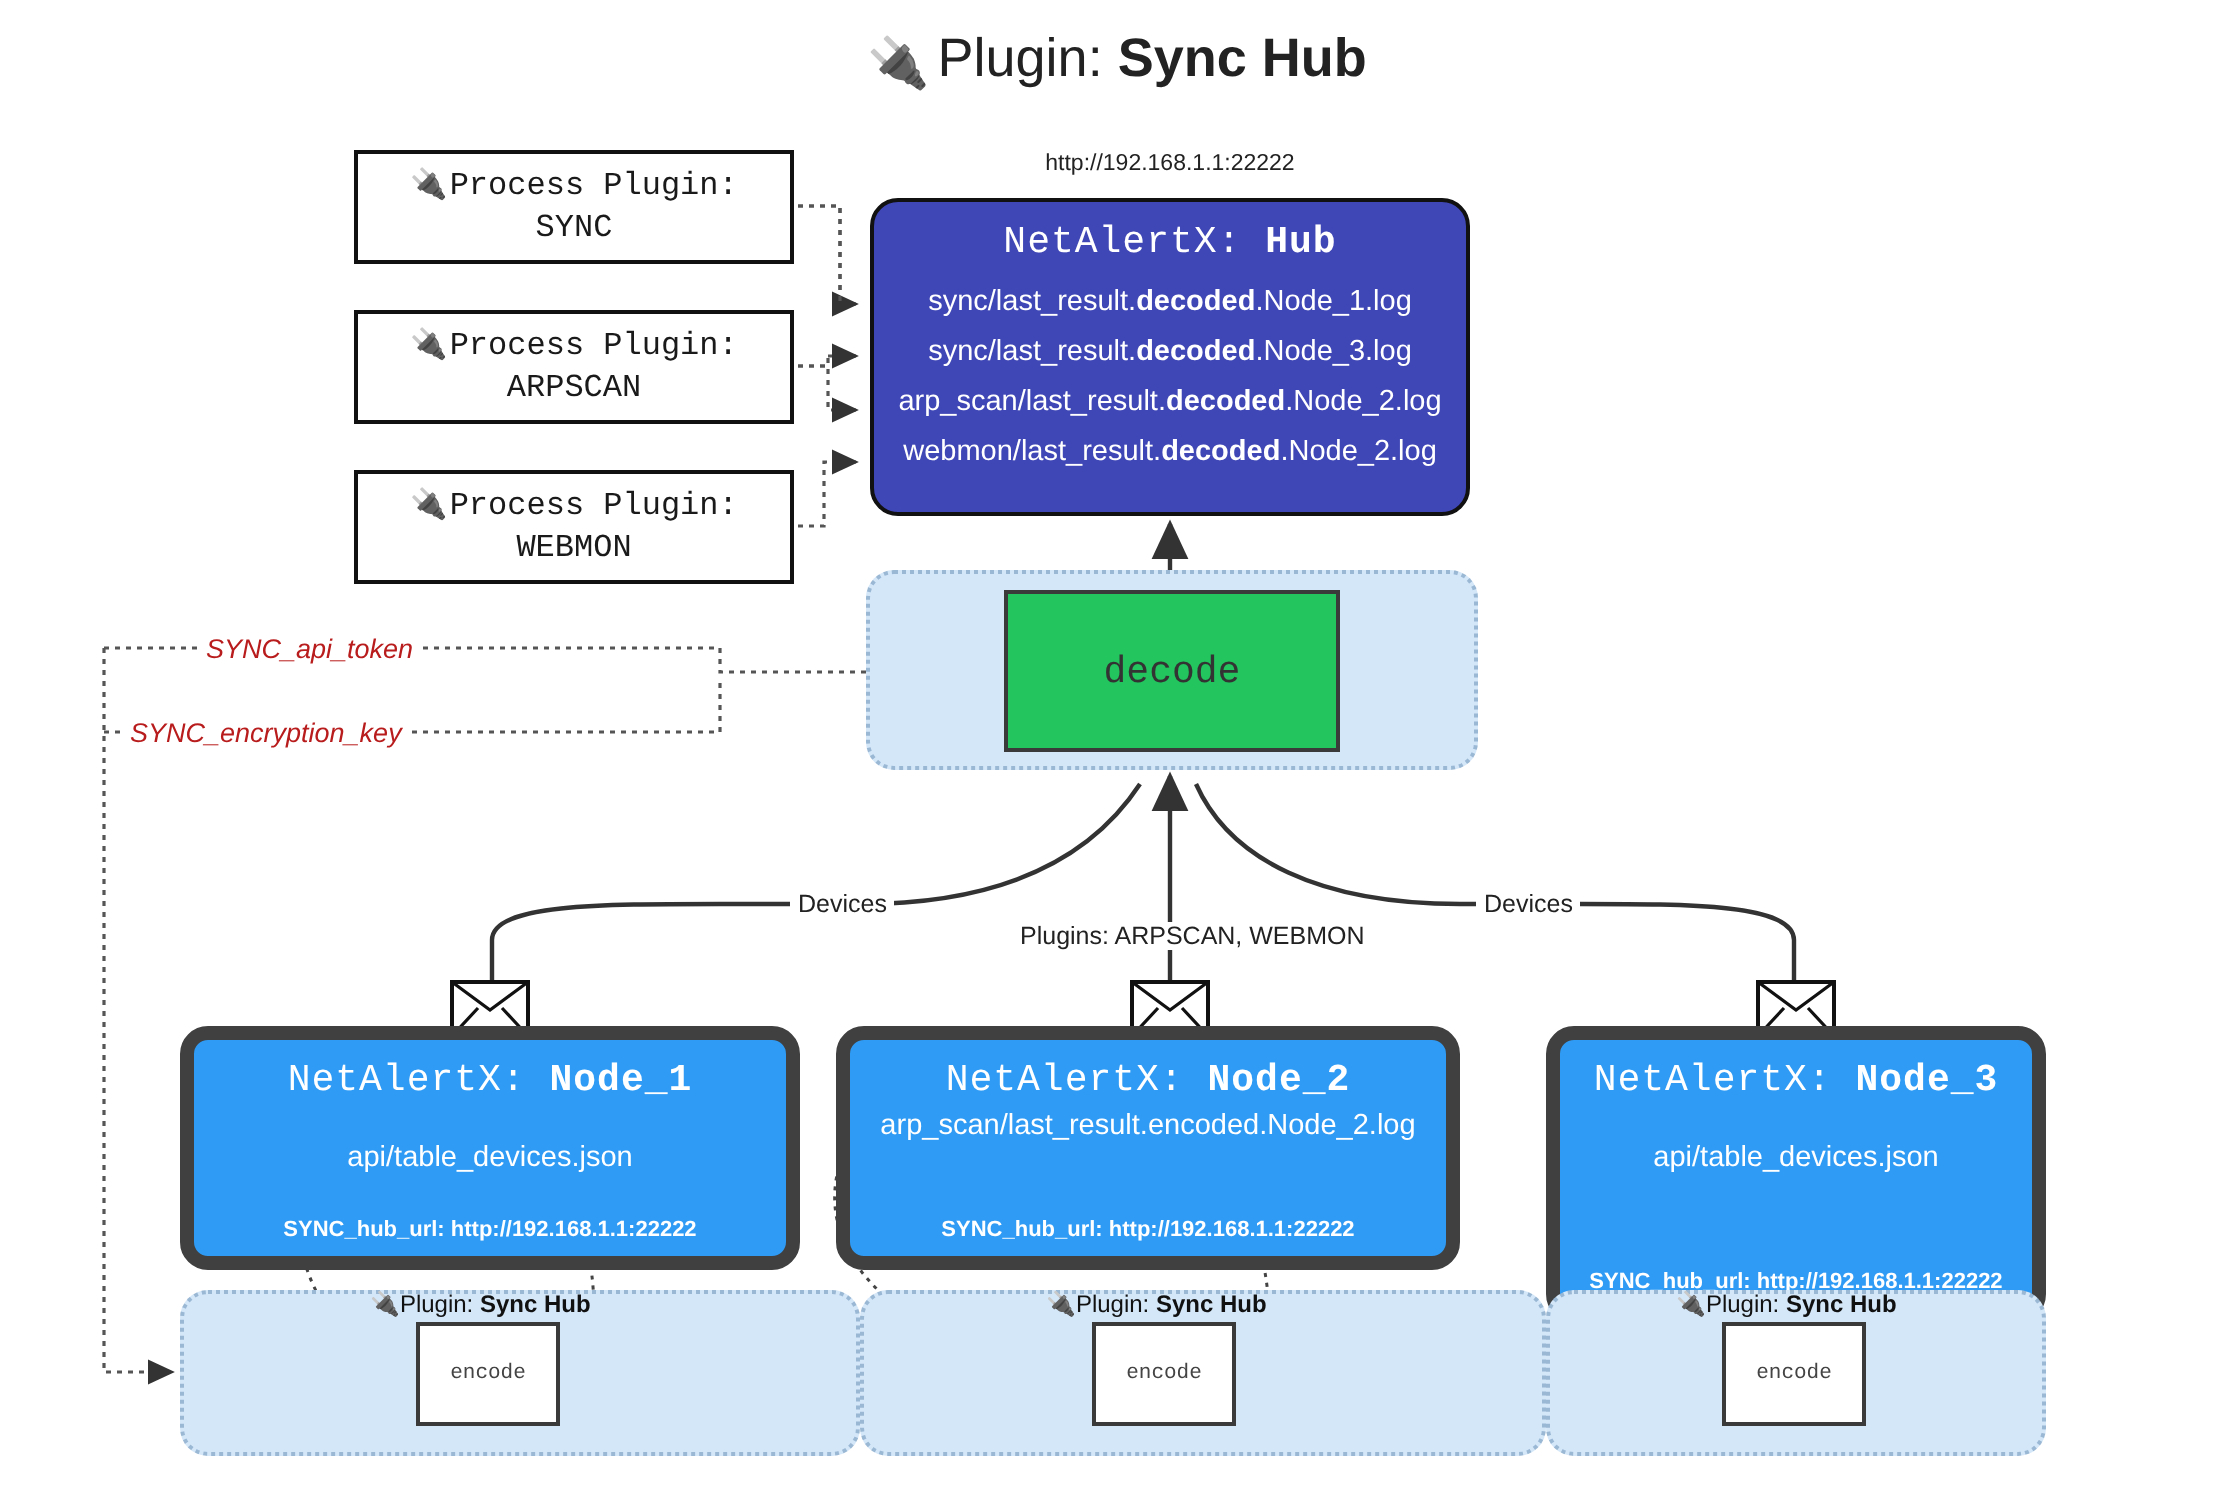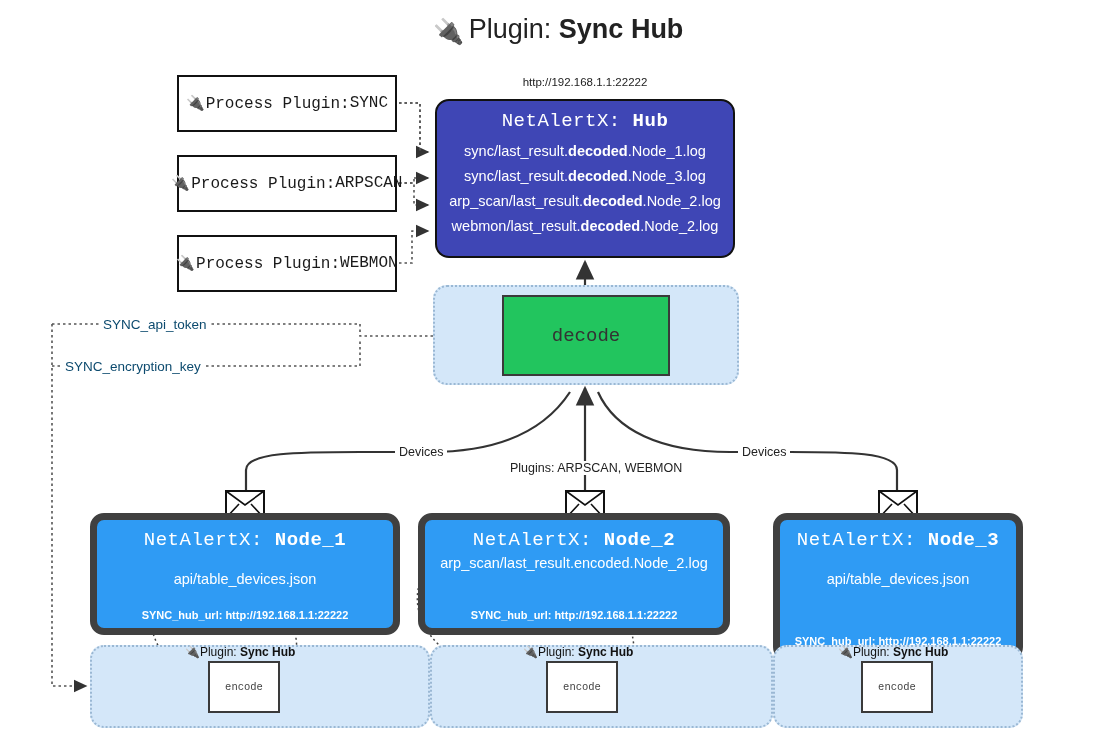--- a/index.html
+++ b/index.html
@@ -20,37 +20,37 @@
        border:2px solid #111;border-radius:14px;color:#fff;
        display:flex;flex-direction:column;align-items:center;padding-top:9px;}
   #hub .hub-title{font-family:"Liberation Mono","DejaVu Sans Mono",monospace;
        font-size:19px;letter-spacing:.5px;margin-bottom:7px;}
   #hub .hub-title .b{font-weight:bold;}
   #hub .logline{font-size:14.5px;line-height:25px;white-space:nowrap;}
   #hub .logline .b{font-weight:bold;}
 
   
   .pbox{width:220px;height:57px;background:#fff;border:2px solid #111;
-        display:flex;align-items:center;justify-content:center;
+        display:flex;flex-direction:column;align-items:center;justify-content:center;
         font-family:"Liberation Mono","DejaVu Sans Mono",monospace;font-size:16px;line-height:21px;}
   .pbox .hdr{white-space:nowrap;}
   .pbox .plug{font-family:"Liberation Sans",sans-serif;font-size:15px;margin-right:1px;}
   #pbox1{left:177px;top:75px;}
   #pbox2{left:177px;top:155px;}
   #pbox3{left:177px;top:235px;}
 
   
   #decode-group{left:433px;top:285px;width:306px;height:100px;background:#d4e7f9;
         border:2px dotted #9ab8d4;border-radius:14px;}
   #decode{left:502px;top:295px;width:168px;height:81px;background:#22c55e;border:2px solid #3a3a3a;
         display:flex;align-items:center;justify-content:center;
         font-family:"Liberation Mono","DejaVu Sans Mono",monospace;font-size:19px;color:#333;}
 
   
-  .tok{font-size:13.5px;color:#0c4a6e;background:#fff;padding:0 3px;white-space:nowrap;}
+  .tok{font-size:13.5px;color:#b91c1c;background:#fff;padding:0 3px;white-space:nowrap;font-style:italic;}
   #tok1{left:100px;top:317px;}
   #tok2{left:62px;top:359px;}
 
   
   .elabel{font-size:12.5px;color:#222;background:#fff;padding:0 4px;white-space:nowrap;}
   #lbl-dev-l{left:395px;top:445px;}
   #lbl-dev-r{left:738px;top:445px;}
   #lbl-plugins{left:506px;top:461px;}
 
   

